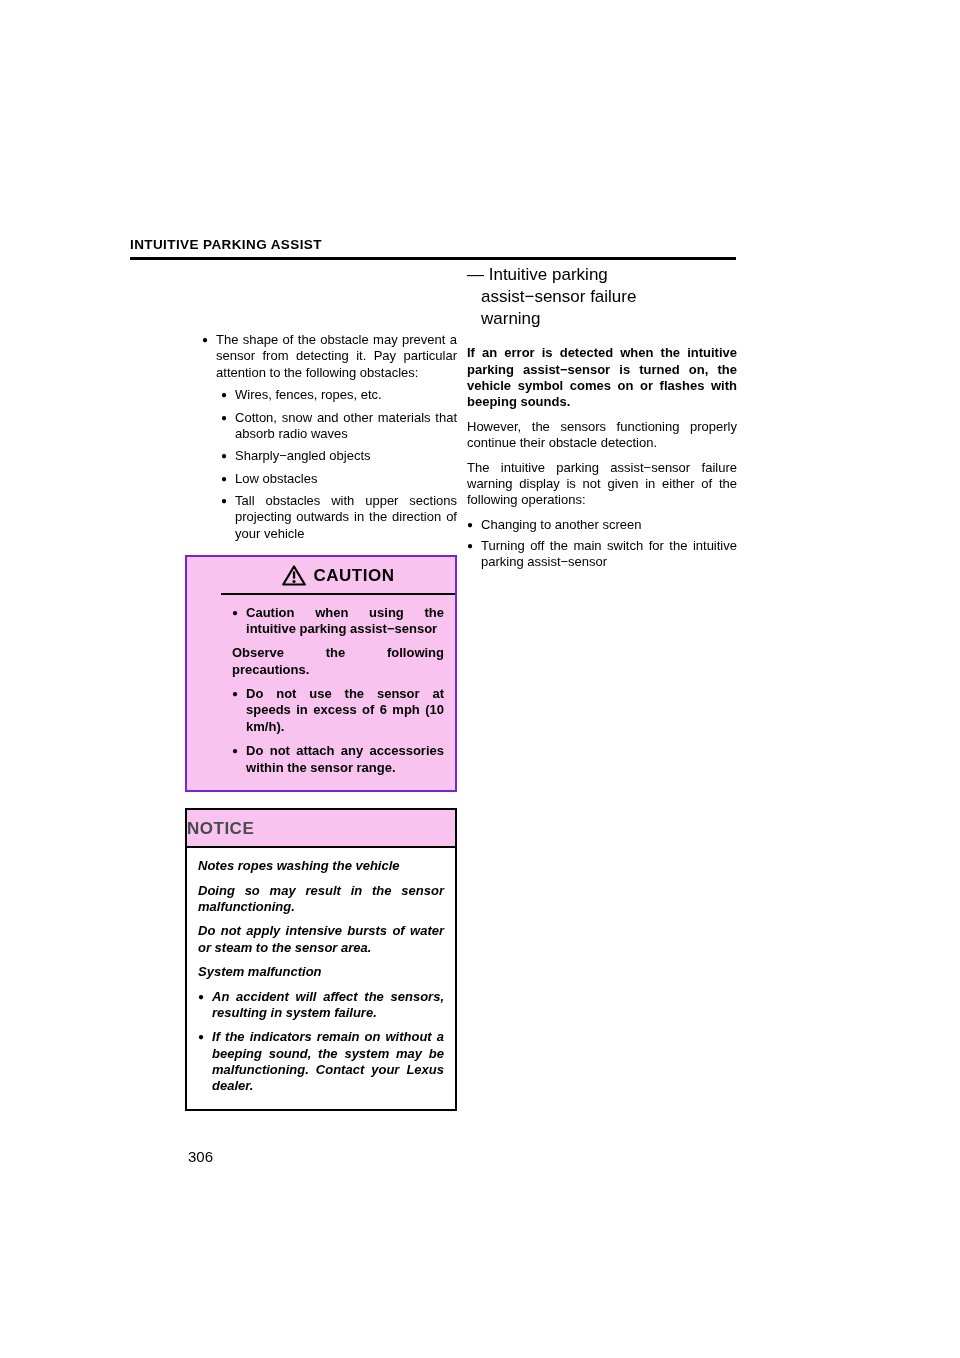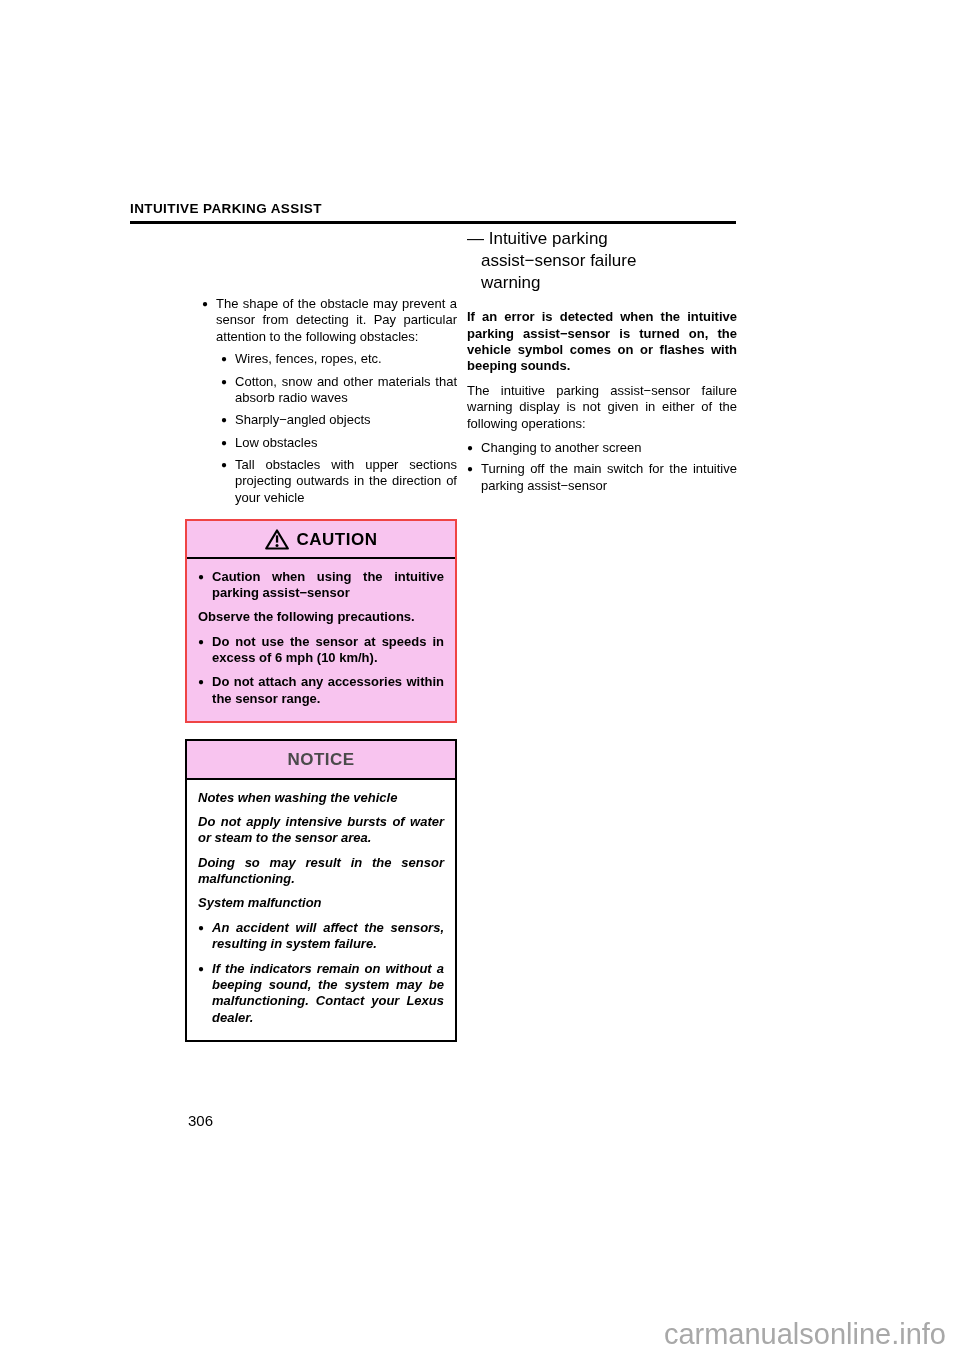--- a/index.html
+++ b/index.html
@@ -1,21 +1,21 @@
 <!DOCTYPE html>
 <html style="--pink: #f8c4ef; --notice_gray: #4a4a4a; --watermark_gray: #a8a8a8;"><head>
 <meta charset="utf-8">
 <style>
   * { margin:0; padding:0; box-sizing:border-box; }
   html,body { background:#ffffff; }
   body {
     width:960px; height:1358px; position:relative; overflow:hidden;
     font-family:"Liberation Sans","DejaVu Sans",sans-serif; color:#000;
   }
-  .page { position:absolute; inset:0; }
+  .page { position:absolute; inset:0;margin-top:36px; }
 
   .doc-header {
     position:absolute; left:130px; top:201px;
     font-size:13.5px; font-weight:bold; letter-spacing:0.4px;
   }
   .header-rule {
     position:absolute; left:130px; top:221px; width:606px; height:3px; background:#000;
   }
 
   
@@ -33,37 +33,37 @@
   
   .bullet { display:flex; margin-bottom:5px; }
   .bullet .b { flex:0 0 auto; font-size:10px; margin-top:2px; margin-right:8px; }
   .bullet .bt { flex:1 1 auto; text-align:justify; }
   .lvl1 { padding-left:17px; margin-bottom:6px; }
   .sublist { padding-left:36px; }
   .sublist .bullet { margin-bottom:6px; }
 
   
   .caution-box {
-    border:2px solid #ef4444; background:var(--pink,#f8c4ef);
-    margin-top:13px; width:272px;
+    border:2px solid #6d28d9; background:var(--pink,#f8c4ef);
+    margin-top:13px; width:272px;padding-left:34px;
   }
   .caution-head { display:flex; align-items:center; justify-content:center; gap:8px; padding:8px 0 6px; }
   .caution-title { font-size:17px; font-weight:bold; letter-spacing:0.5px; }
   .caution-icon svg { display:block; }
   .box-rule { height:2px; background:#000; }
   .caution-body { padding:10px 11px 6px; font-weight:bold; }
   .caution-body .bullet { margin-bottom:8px; }
 
   
   .notice-box {
     border:2px solid #000; background:#fff; margin-top:16px; width:272px;
   }
   .notice-head {
     background:var(--pink,#f8c4ef); border-bottom:2px solid #000;
-    text-align:center; padding:8px 0 7px; font-size:17px; font-weight:bold;
+    padding:8px 0 7px; font-size:17px; font-weight:bold;
     color:var(--notice_gray,#4a4a4a); letter-spacing:0.5px;
   }
   .notice-body { padding:10px 11px 6px; font-weight:bold; font-style:italic; }
   .notice-body .bullet { margin-bottom:8px; }
 
   .page-number { position:absolute; left:188px; top:1112px; font-size:15px; }
   .watermark {
     position:absolute; right:14px; top:1318px;
     font-size:29px; color:var(--watermark_gray,#a8a8a8);
     font-family:"Liberation Sans","DejaVu Sans",sans-serif;
@@ -132,40 +132,41 @@
         <div class="bullet">
           <span class="b">●</span>
           <span class="bt">Do not attach any accessories within the sensor range.</span>
         </div>
       </div>
     </div>
 
     <div class="notice-box">
       <div class="notice-head">NOTICE</div>
       <div class="notice-body">
-        <p class="para">Notes when washing the vehicle</p>
+        <p class="para">Notes ropes washing the vehicle</p>
+        <p class="para">Doing so may result in the sensor malfunctioning.</p>
         <p class="para">Do not apply intensive bursts of water or steam to the sensor area.</p>
-        <p class="para">Doing so may result in the sensor malfunctioning.</p>
         <p class="para">System malfunction</p>
         <div class="bullet">
           <span class="b">●</span>
           <span class="bt">An accident will affect the sensors, resulting in system failure.</span>
         </div>
         <div class="bullet">
           <span class="b">●</span>
           <span class="bt">If the indicators remain on without a beeping sound, the system may be malfunctioning.  Contact your Lexus dealer.</span>
         </div>
       </div>
     </div>
 
   </div>
 
   <div class="col-right">
     <div class="right-heading">— Intuitive parking assist−sensor failure warning</div>
     <p class="para bold">If an error is detected when the intuitive parking assist−sensor is turned on, the vehicle symbol comes on or flashes with beeping sounds.</p>
+    <p class="para">However, the sensors functioning properly continue their obstacle detection.</p>
     <p class="para">The intuitive parking assist−sensor failure warning display is not given in either of the following operations:</p>
     <div class="bullet">
       <span class="b">●</span>
       <span class="bt">Changing to another screen</span>
     </div>
     <div class="bullet">
       <span class="b">●</span>
       <span class="bt">Turning off the main switch for the intuitive parking assist−sensor</span>
     </div>
   </div>

